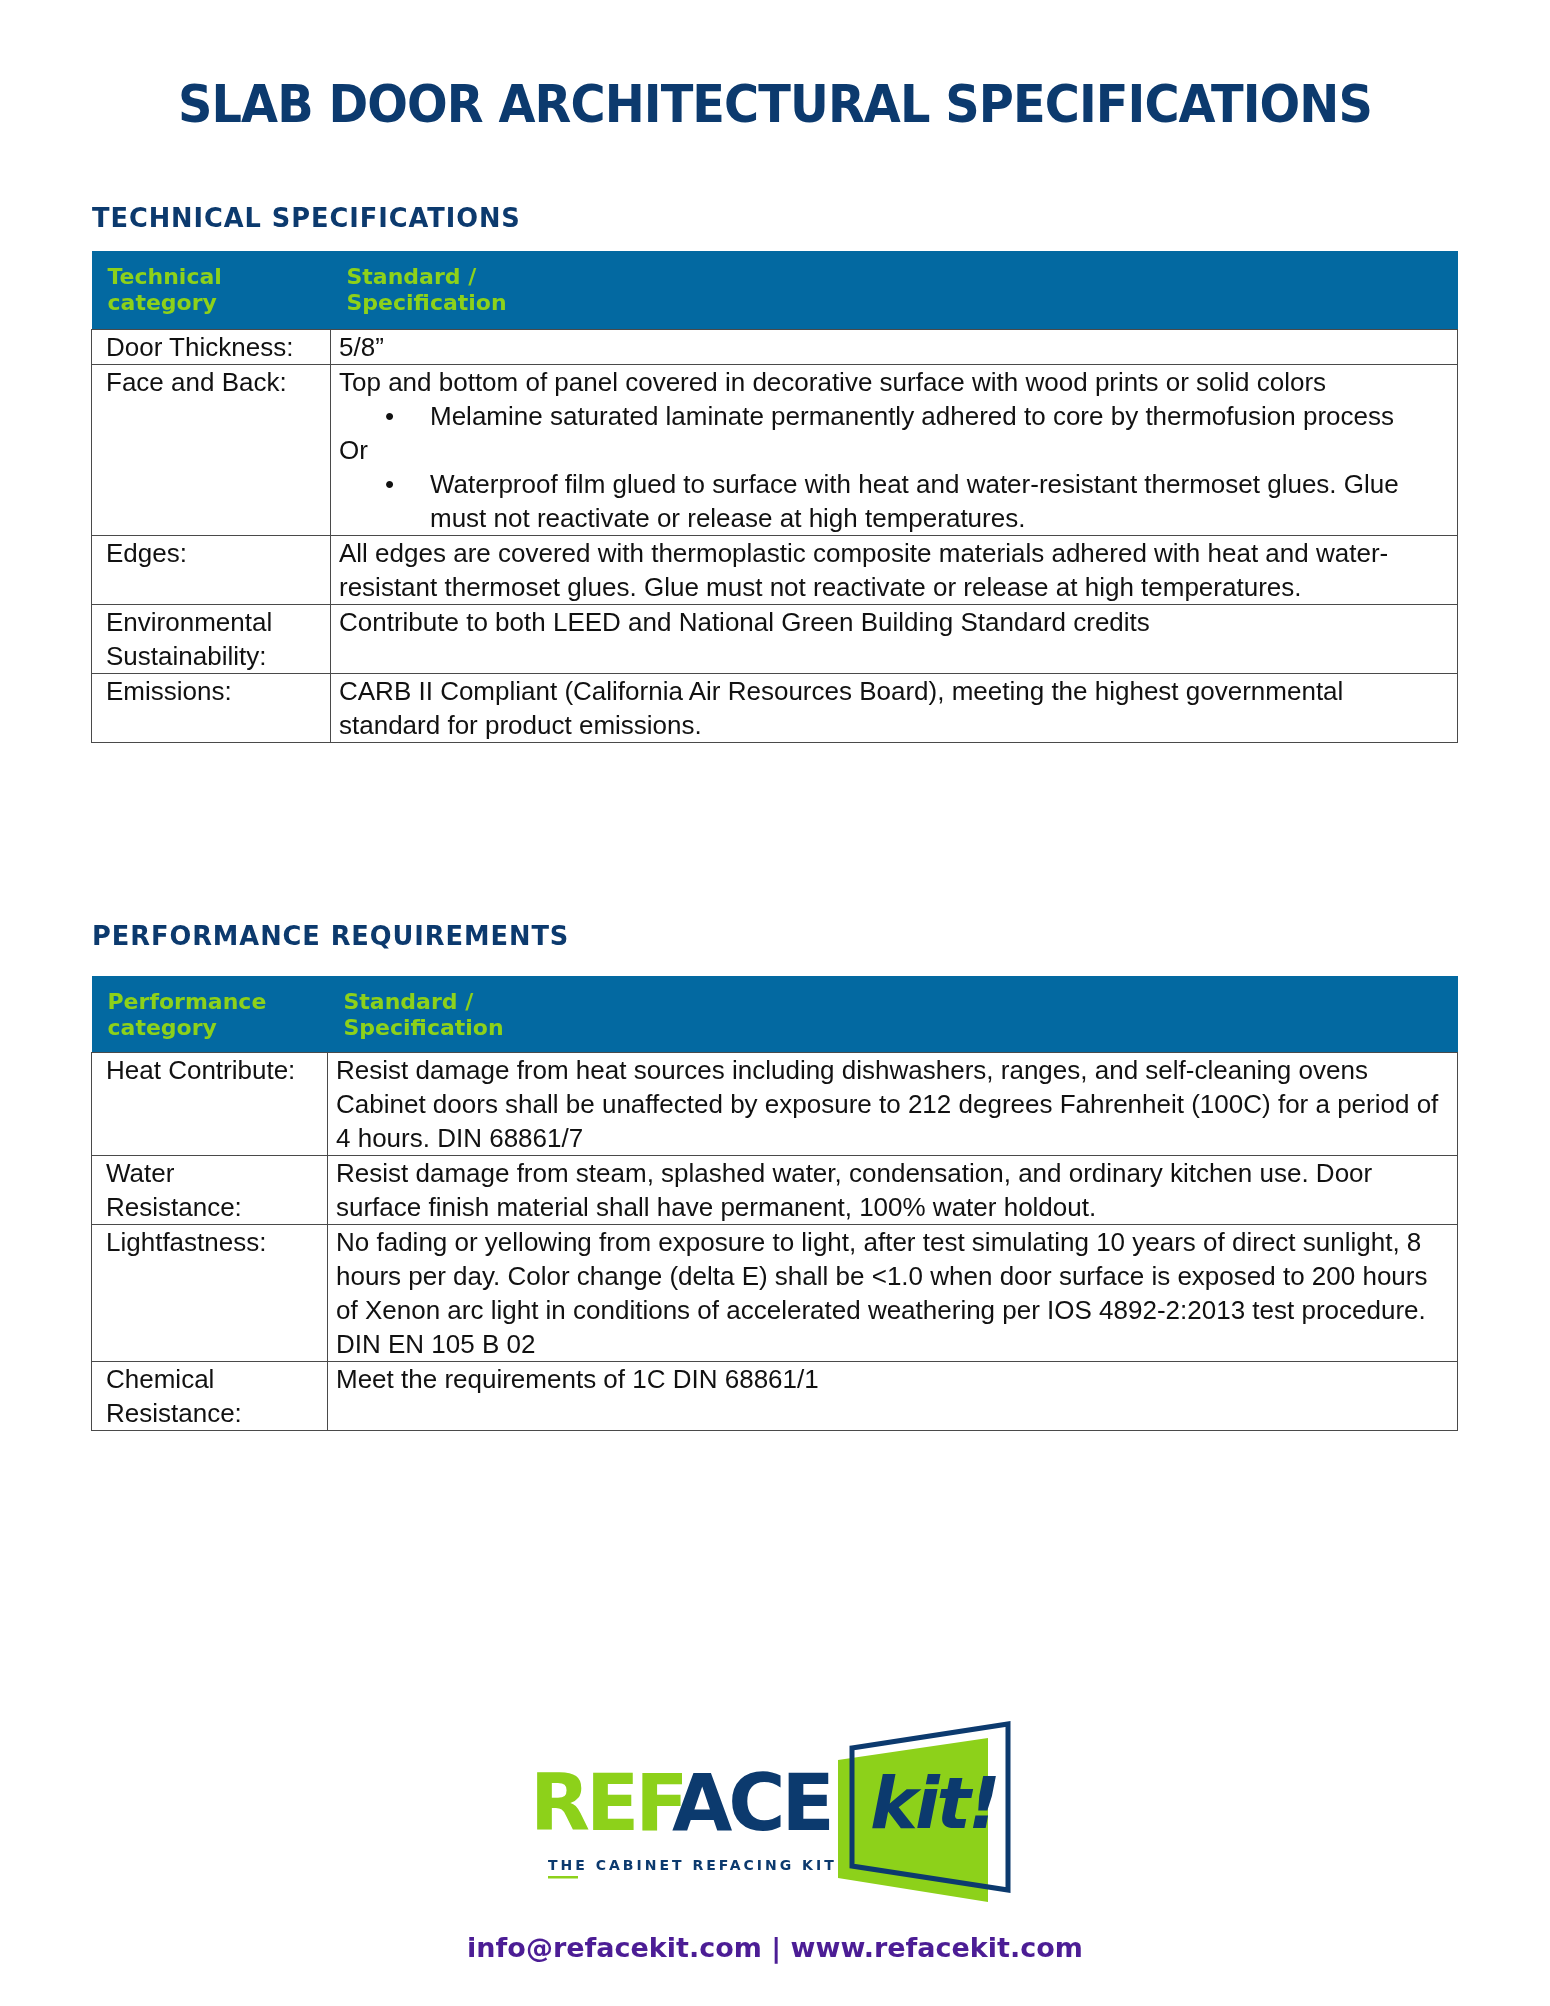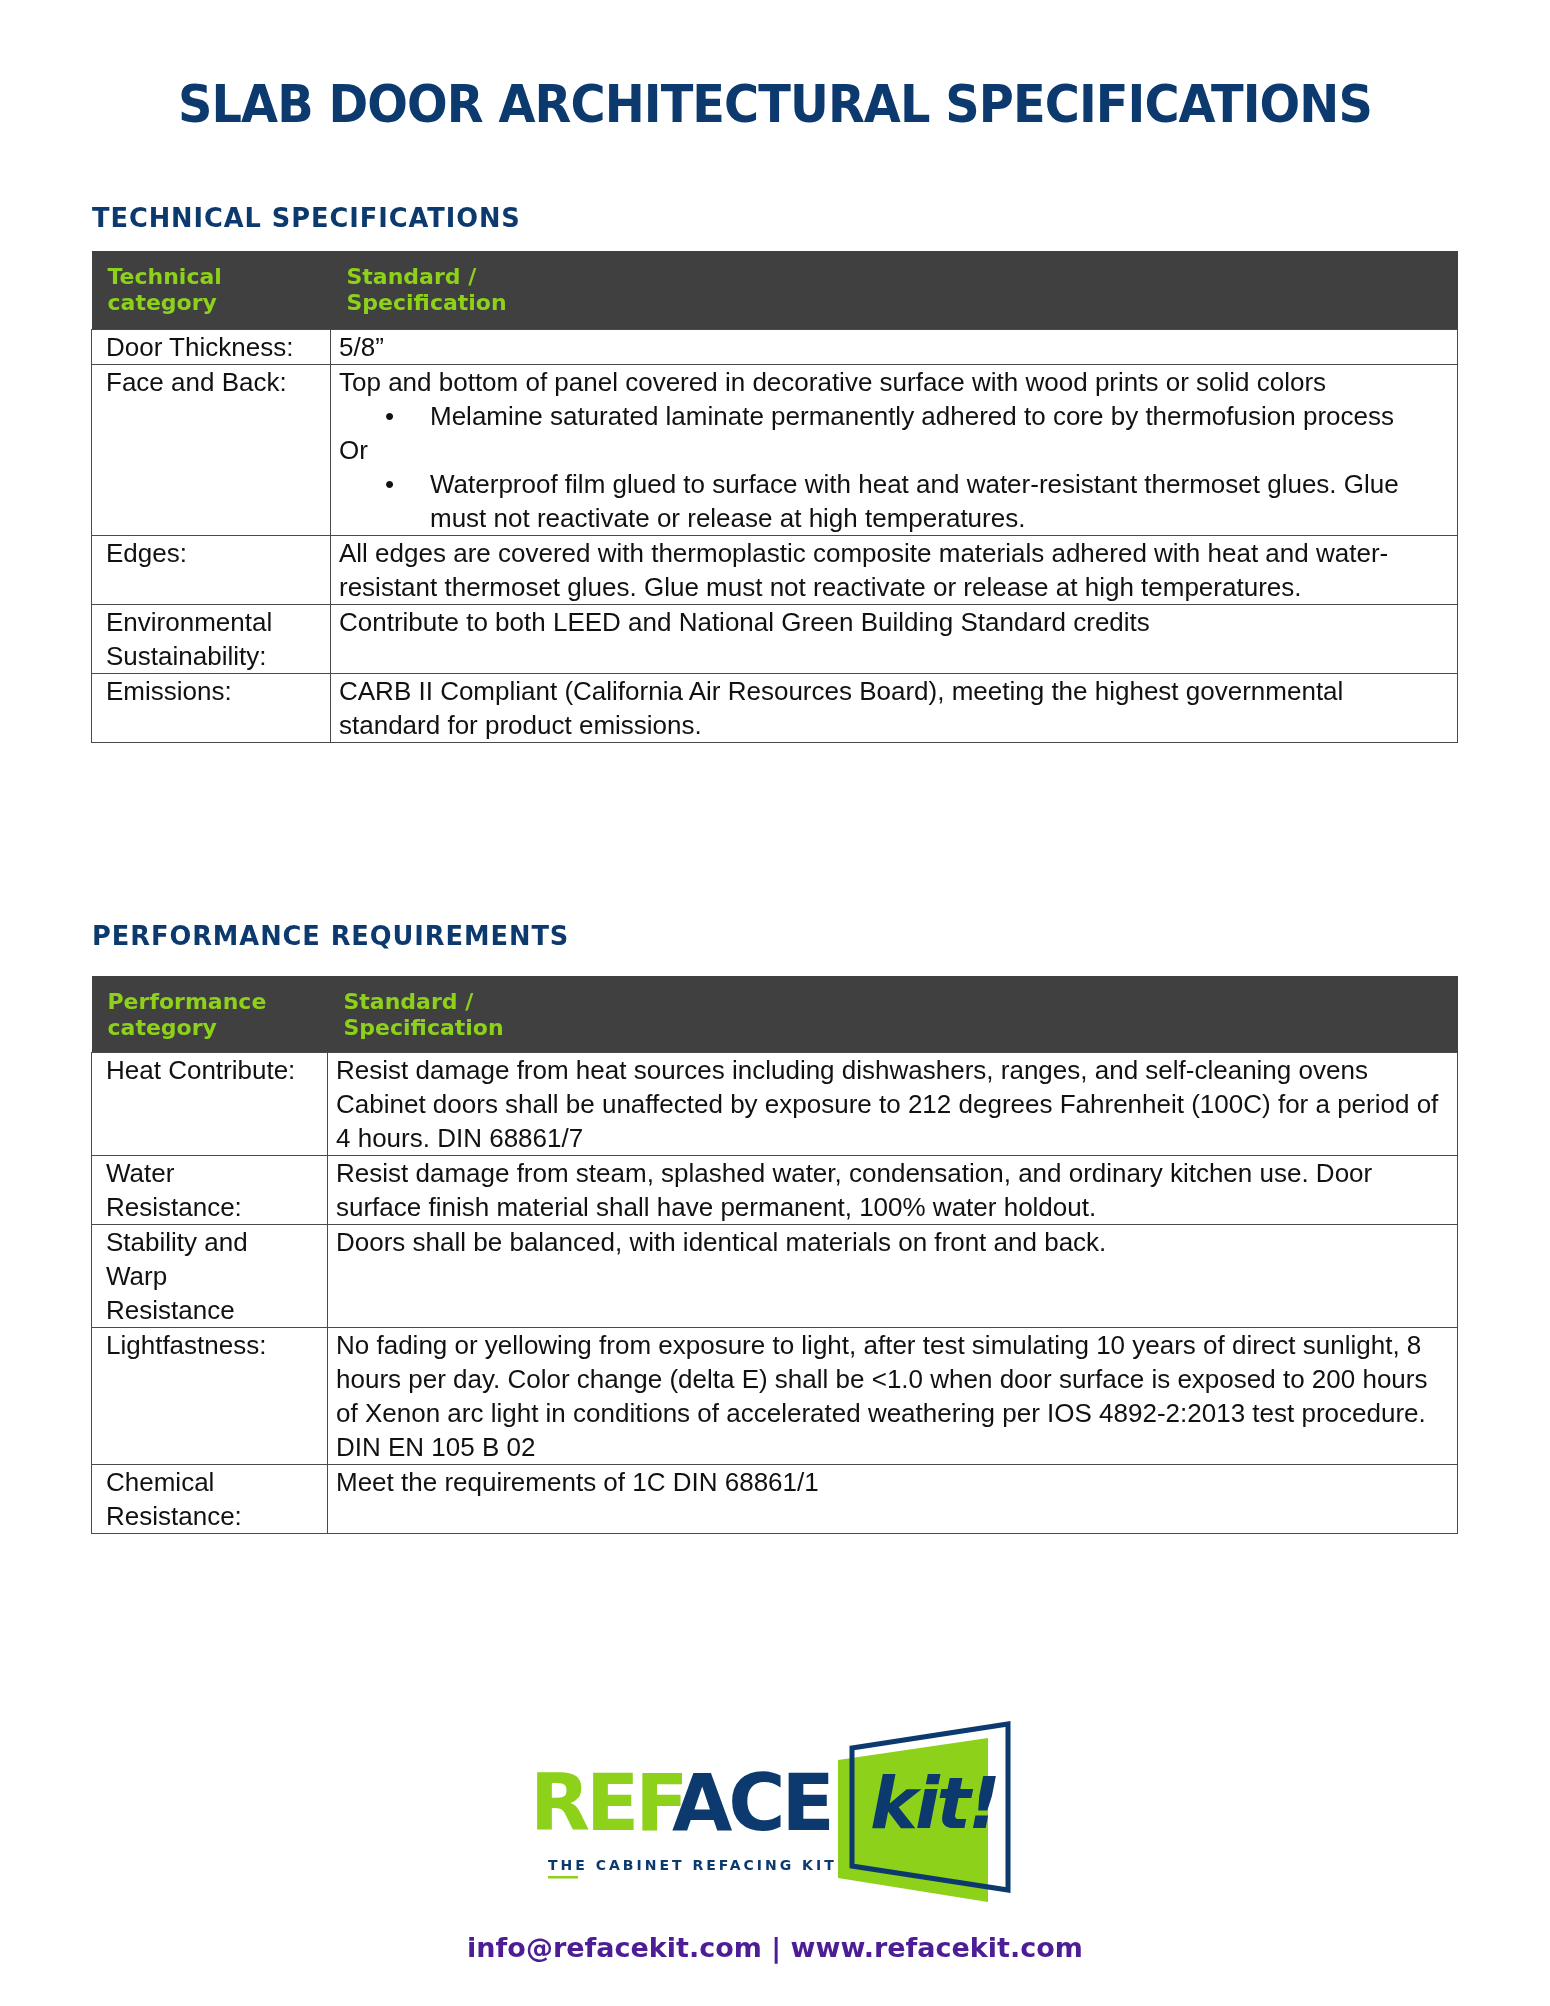--- a/index.html
+++ b/index.html
@@ -8,21 +8,21 @@
 
   .page-title { position: absolute; left: 0; width: 1550px; top: 74px; text-align: center;
     font-family: "DejaVu Sans", sans-serif; font-weight: bold; font-size: 52px;
     color: #0c3a6e; letter-spacing: -1px; transform: scaleX(0.92); transform-origin: center; }
 
   .section-title { position: absolute; left: 92px; font-family: "DejaVu Sans", sans-serif;
     font-weight: bold; font-size: 27px; color: #0c3a6e; letter-spacing: 1px;
     transform: scaleX(0.95); transform-origin: left; }
 
   table.spec { position: absolute; left: 91px; width: 1367px; border-collapse: collapse; table-layout: fixed; }
-  table.spec th { background: #404040; color: #8dd11a; text-align: left; vertical-align: top;
+  table.spec th { background: #0369a1; color: #8dd11a; text-align: left; vertical-align: top;
     font-family: "DejaVu Sans", sans-serif; font-weight: bold; font-size: 22px; line-height: 26px;
     padding: 13px 16px 10px 16px; border: none; }
   table.spec td { border: 1.5px solid #4a4a4a; vertical-align: top; font-size: 26px; line-height: 34px;
     padding: 0 12px 0 14px; color: #111; }
   table.spec td.cat { padding-left: 14px; }
   table.spec td.val { padding-left: 8px; }
 
   .bullet-line { position: relative; padding-left: 91px; }
   .bullet-line .dot { position: absolute; left: 46px; top: 0; }
 
@@ -113,26 +113,20 @@
   <tbody>
     <tr>
       <td class="cat">Heat Contribute:</td>
       <td class="val">Resist damage from heat sources including dishwashers, ranges, and self-cleaning ovens Cabinet doors shall be unaffected by exposure to 212 degrees Fahrenheit (100C) for a period of 4 hours. DIN 68861/7</td>
     </tr>
     <tr>
       <td class="cat">Water Resistance:</td>
       <td class="val">Resist damage from steam, splashed water, condensation, and ordinary kitchen use. Door surface finish material shall have permanent, 100% water holdout.</td>
     </tr>
     <tr>
-      <td class="cat">
-          <div style="width:190px">Stability and Warp Resistance</div>
-        </td>
-      <td class="val">Doors shall be balanced, with identical materials on front and back.</td>
-    </tr>
-    <tr>
       <td class="cat">Lightfastness:</td>
       <td class="val">No fading or yellowing from exposure to light, after test simulating 10 years of direct sunlight, 8 hours per day. Color change (delta E) shall be &lt;1.0 when door surface is exposed to 200 hours of Xenon arc light in conditions of accelerated weathering per IOS 4892-2:2013 test procedure.  DIN EN 105 B 02</td>
     </tr>
     <tr>
       <td class="cat">
           <div style="width:150px">Chemical Resistance:</div>
         </td>
       <td class="val">Meet the requirements of 1C DIN 68861/1</td>
     </tr>
   </tbody>

